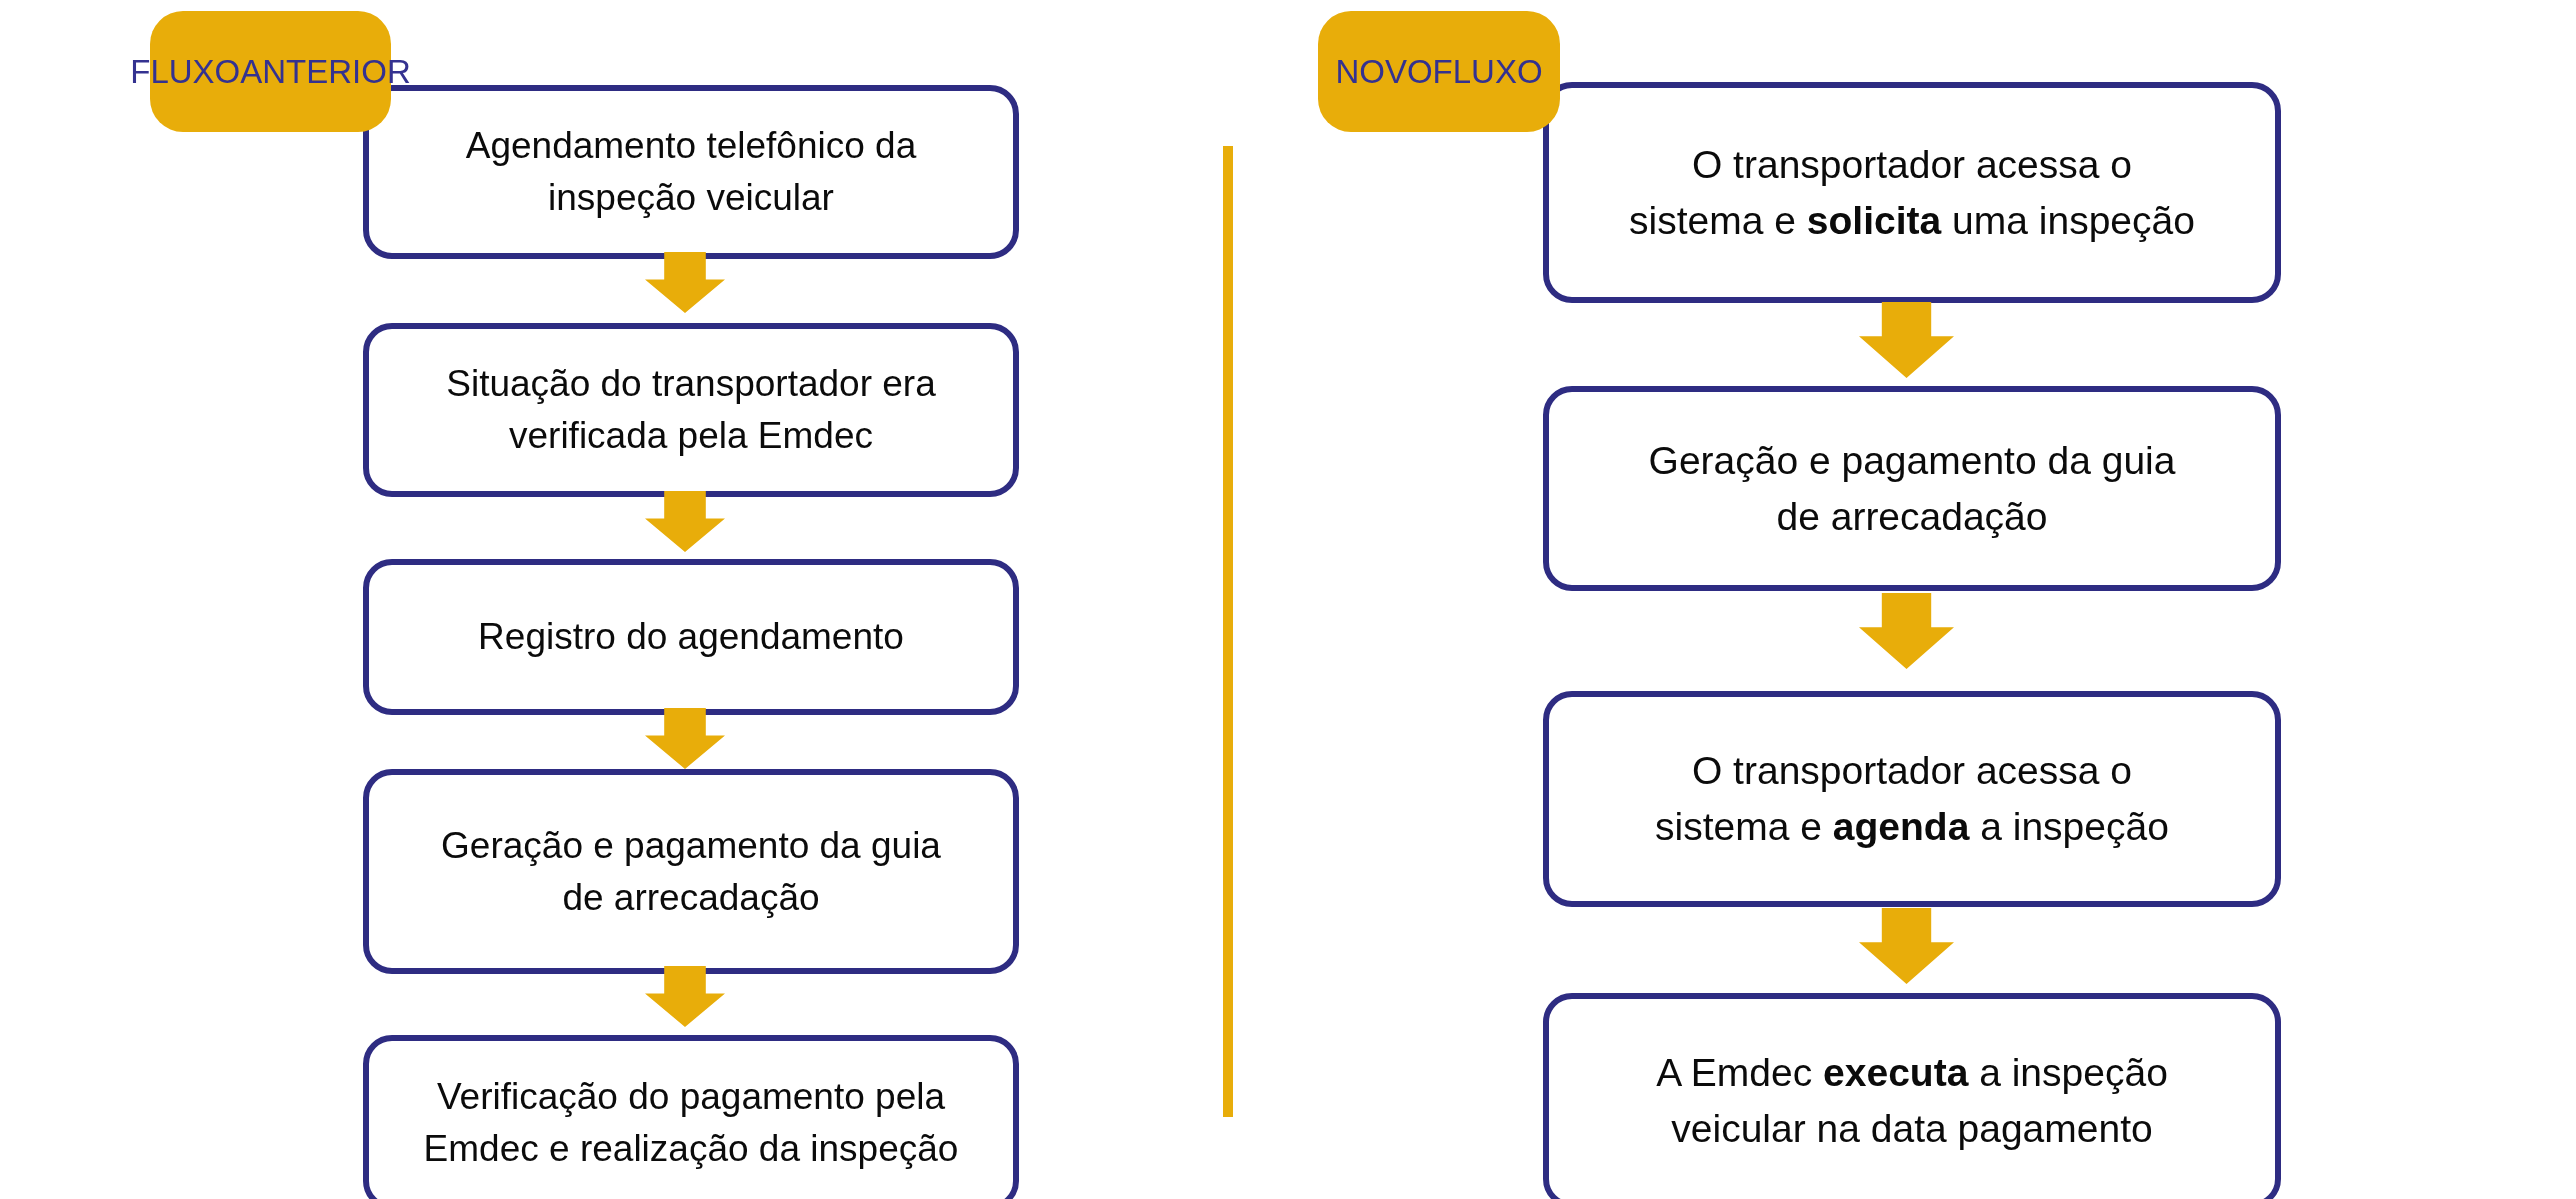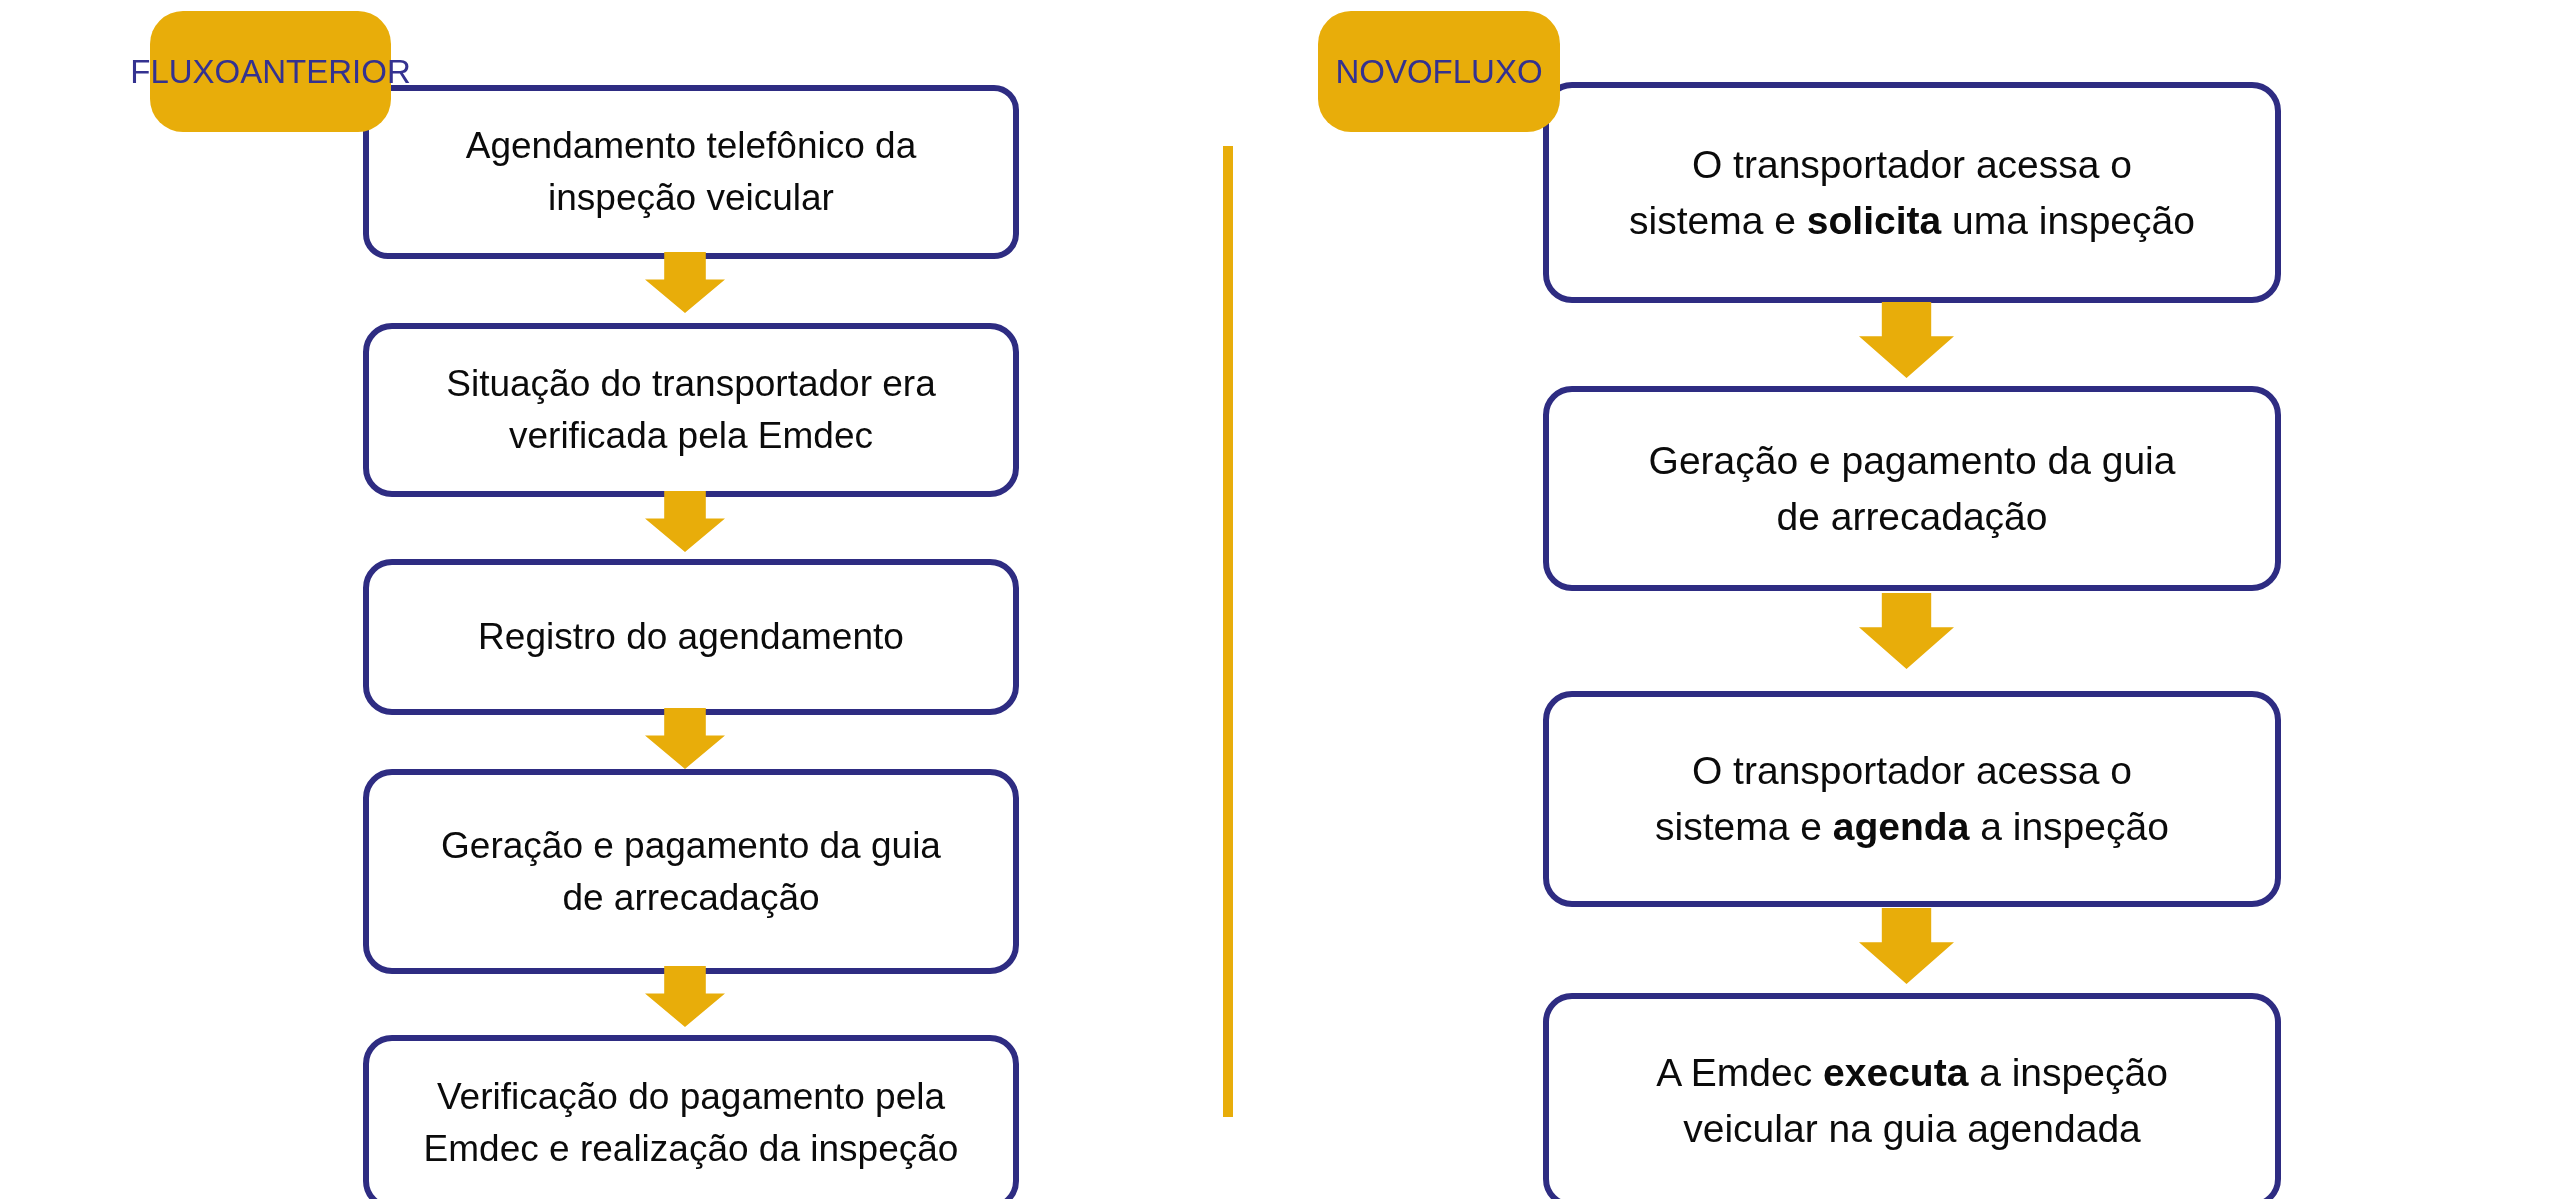--- a/index.html
+++ b/index.html
@@ -45,21 +45,21 @@
 </head>
 <body>
 
 <div class="canvas">
 
   <div class="badge badge-left">
     <div class="line">FLUXO</div>
     <div class="line">ANTERIOR</div>
   </div>
 
-  <div class="box left-box" style="top:85px;height:162px;border-radius:25px;">
+  <div class="box left-box" style="top:85px;height:162px;">
     <div class="line">Agendamento telefônico da</div>
     <div class="line">inspeção veicular</div>
   </div>
   <div class="arrow arrow-sm" style="top:252px;"></div>
 
   <div class="box left-box" style="top:323px;height:162px;">
     <div class="line">Situação do transportador era</div>
     <div class="line">verificada pela Emdec</div>
   </div>
   <div class="arrow arrow-sm" style="top:491px;"></div>
@@ -115,18 +115,18 @@
       <span>sistema e </span><span class="b">agenda</span><span> a inspeção</span>
     </div>
   </div>
   <div class="arrow arrow-lg" style="top:908px;"></div>
 
   <div class="box right-box" style="top:993px;height:203px;">
     <div class="line">
       <span>A Emdec </span><span class="b">executa</span><span> a inspeção</span>
     </div>
     <div class="line">
-      <span>veicular na guia agendada</span>
+      <span>veicular na data pagamento</span>
     </div>
   </div>
 
 </div>
 
 
 </body></html>

